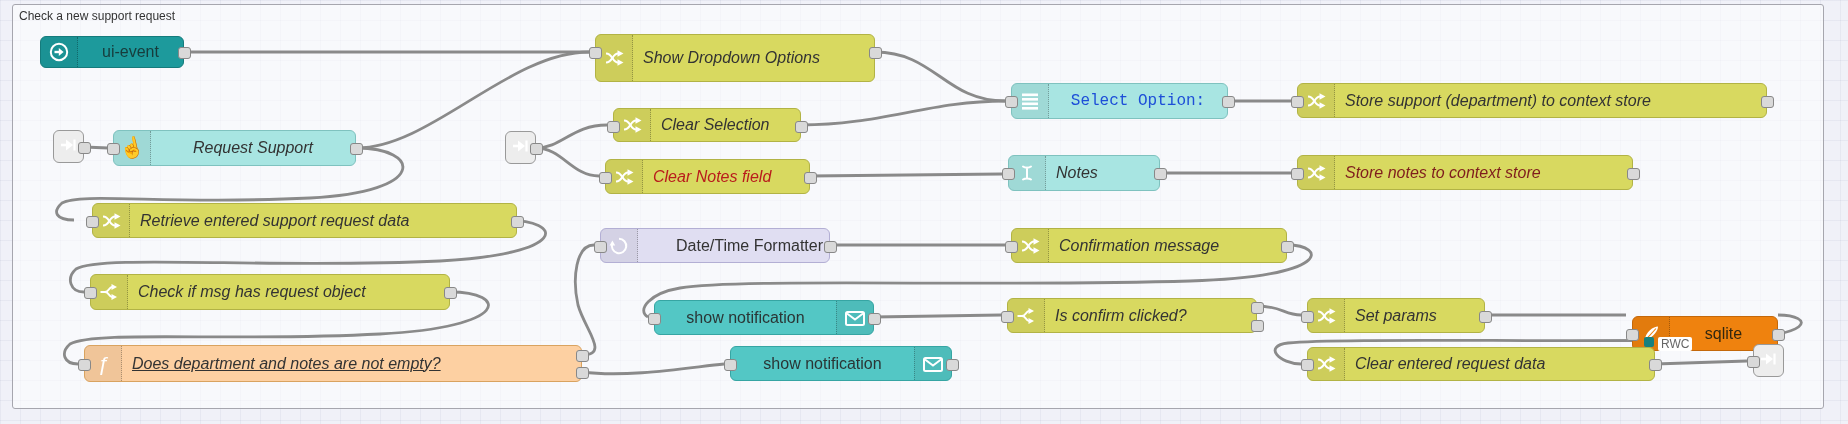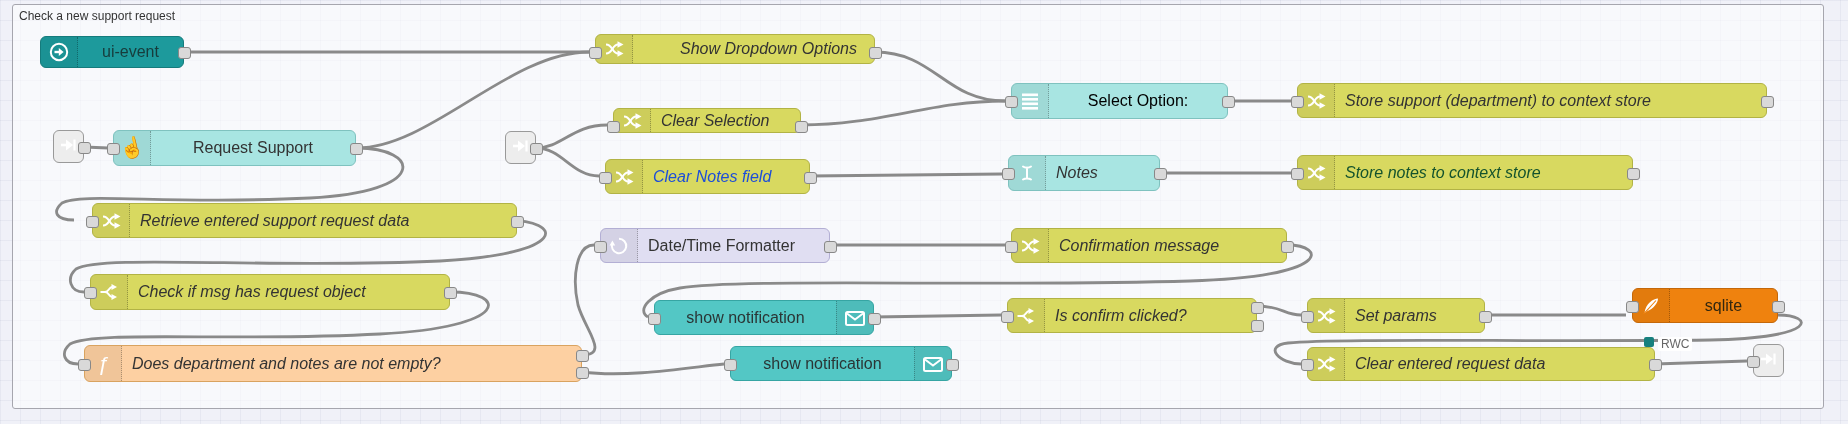--- a/index.html
+++ b/index.html
@@ -83,21 +83,21 @@
         <span class="icon-area left">
           <svg width="22" height="22" viewBox="0 0 22 22">
             <circle cx="11" cy="11" r="8.2" fill="none" stroke="#fff" stroke-width="2"></circle>
             <path d="M6.5,11 L12,11" stroke="#fff" stroke-width="2.4"></path>
             <polygon points="10.8,7 15.6,11 10.8,15" fill="#fff"></polygon>
           </svg>
         </span>
         <span class="lbl center" style="color: rgb(23, 60, 60);">ui-event</span>
         <div class="port" style="left: 137px; top: 10px;"></div>
       </div>
-      <div class="node" style="left: 595px; top: 34px; width: 280px; height: 30px; background: rgb(216, 217, 96); border-color: rgb(178, 179, 69); gap: 37px;">
+      <div class="node" style="left: 595px; top: 34px; width: 280px; height: 48px; background: rgb(216, 217, 96); border-color: rgb(178, 179, 69);">
         <span class="icon-area left">
           <svg width="21" height="20" viewBox="0 0 21 20">
             <path d="M2,5.5 C9,5.5 8,14.5 14,14.5" stroke="#fff" stroke-width="2.1" fill="none"></path>
             <path d="M2,14.5 C9,14.5 8,5.5 14,5.5" stroke="#fff" stroke-width="2.1" fill="none"></path>
             <polygon points="13.5,11.2 19.5,14.5 13.5,17.8" fill="#fff"></polygon>
             <polygon points="13.5,2.2 19.5,5.5 13.5,8.8" fill="#fff"></polygon>
           </svg>
         </span>
         <span class="lbl italic" style="color: rgb(51, 51, 51);">Show Dropdown Options</span>
         <div class="port" style="left: -7px; top: 12px;"></div>
@@ -108,33 +108,33 @@
             <path d="M2,9 L8,9" stroke="#fff" stroke-width="2.6"></path>
             <polygon points="7,3.5 14,9 7,14.5" fill="#fff"></polygon>
             <path d="M15.5,3.5 L15.5,14.5" stroke="#fff" stroke-width="2.2"></path>
           </svg></span>
         <div class="port" style="left: 24px; top: 11px;"></div>
       </div>
       <div class="node" style="left: 113px; top: 130px; width: 243px; height: 36px; background: rgb(168, 229, 226); border-color: rgb(127, 194, 191);">
         <span class="icon-area left">
           <span class="glyph" style="font-size:20px;transform:rotate(-12deg);display:inline-block;">☝</span>
         </span>
-        <span class="lbl center" style="color: rgb(51, 51, 51);">Request Support</span>
+        <span class="lbl center" style="color: rgb(51, 51, 51); font-style: italic;">Request Support</span>
         <div class="port" style="left: -7px; top: 12px;"></div>
         <div class="port" style="left: 236px; top: 12px;"></div>
       </div>
       <div class="node linknode" style="left: 505px; top: 131px; width: 31px; height: 33px; background: rgb(237, 237, 237); border-color: rgb(153, 153, 153);">
         <span><svg width="19" height="18" viewBox="0 0 19 18">
             <path d="M2,9 L8,9" stroke="#fff" stroke-width="2.6"></path>
             <polygon points="7,3.5 14,9 7,14.5" fill="#fff"></polygon>
             <path d="M15.5,3.5 L15.5,14.5" stroke="#fff" stroke-width="2.2"></path>
           </svg></span>
         <div class="port" style="left: 24px; top: 11px;"></div>
       </div>
-      <div class="node" style="left: 613px; top: 108px; width: 188px; height: 25px; background: rgb(216, 217, 96); border-color: rgb(178, 179, 69);">
+      <div class="node" style="left: 613px; top: 108px; width: 188px; height: 34px; background: rgb(216, 217, 96); border-color: rgb(178, 179, 69);">
         <span class="icon-area left">
           <svg width="21" height="20" viewBox="0 0 21 20">
             <path d="M2,5.5 C9,5.5 8,14.5 14,14.5" stroke="#fff" stroke-width="2.1" fill="none"></path>
             <path d="M2,14.5 C9,14.5 8,5.5 14,5.5" stroke="#fff" stroke-width="2.1" fill="none"></path>
             <polygon points="13.5,11.2 19.5,14.5 13.5,17.8" fill="#fff"></polygon>
             <polygon points="13.5,2.2 19.5,5.5 13.5,8.8" fill="#fff"></polygon>
           </svg>
         </span>
         <span class="lbl italic" style="color: rgb(51, 51, 51);">Clear Selection</span>
         <div class="port" style="left: -7px; top: 12px;"></div>
@@ -142,34 +142,34 @@
       </div>
       <div class="node" style="left: 605px; top: 159px; width: 205px; height: 35px; background: rgb(216, 217, 96); border-color: rgb(178, 179, 69);">
         <span class="icon-area left">
           <svg width="21" height="20" viewBox="0 0 21 20">
             <path d="M2,5.5 C9,5.5 8,14.5 14,14.5" stroke="#fff" stroke-width="2.1" fill="none"></path>
             <path d="M2,14.5 C9,14.5 8,5.5 14,5.5" stroke="#fff" stroke-width="2.1" fill="none"></path>
             <polygon points="13.5,11.2 19.5,14.5 13.5,17.8" fill="#fff"></polygon>
             <polygon points="13.5,2.2 19.5,5.5 13.5,8.8" fill="#fff"></polygon>
           </svg>
         </span>
-        <span class="lbl italic" style="color: #1d4ed8;">Clear Notes field</span>
+        <span class="lbl italic" style="color: #b91c1c;">Clear Notes field</span>
         <div class="port" style="left: -7px; top: 12px;"></div>
         <div class="port" style="left: 198px; top: 12px;"></div>
       </div>
       <div class="node" style="left: 1011px; top: 83px; width: 217px; height: 36px; background: rgb(168, 229, 226); border-color: rgb(127, 194, 191);">
         <span class="icon-area left">
           <svg width="20" height="20" viewBox="0 0 20 20">
             <rect x="2" y="2.5" width="16" height="2.6" fill="#fff"></rect>
             <rect x="2" y="7" width="16" height="2.6" fill="#fff"></rect>
             <rect x="2" y="11.5" width="16" height="2.6" fill="#fff"></rect>
             <rect x="2" y="16" width="16" height="2.6" fill="#fff"></rect>
           </svg>
         </span>
-        <span class="lbl center" style="color: #000000;">Select Option:</span>
+        <span class="lbl center" style="color: #1d4ed8; font-family: Liberation Mono, monospace;">Select Option:</span>
         <div class="port" style="left: -7px; top: 12px;"></div>
         <div class="port" style="left: 210px; top: 12px;"></div>
       </div>
       <div class="node" style="left: 1297px; top: 83px; width: 470px; height: 35px; background: rgb(216, 217, 96); border-color: rgb(178, 179, 69);">
         <span class="icon-area left">
           <svg width="21" height="20" viewBox="0 0 21 20">
             <path d="M2,5.5 C9,5.5 8,14.5 14,14.5" stroke="#fff" stroke-width="2.1" fill="none"></path>
             <path d="M2,14.5 C9,14.5 8,5.5 14,5.5" stroke="#fff" stroke-width="2.1" fill="none"></path>
             <polygon points="13.5,11.2 19.5,14.5 13.5,17.8" fill="#fff"></polygon>
             <polygon points="13.5,2.2 19.5,5.5 13.5,8.8" fill="#fff"></polygon>
@@ -191,38 +191,38 @@
       </div>
       <div class="node" style="left: 1297px; top: 155px; width: 336px; height: 35px; background: rgb(216, 217, 96); border-color: rgb(178, 179, 69);">
         <span class="icon-area left">
           <svg width="21" height="20" viewBox="0 0 21 20">
             <path d="M2,5.5 C9,5.5 8,14.5 14,14.5" stroke="#fff" stroke-width="2.1" fill="none"></path>
             <path d="M2,14.5 C9,14.5 8,5.5 14,5.5" stroke="#fff" stroke-width="2.1" fill="none"></path>
             <polygon points="13.5,11.2 19.5,14.5 13.5,17.8" fill="#fff"></polygon>
             <polygon points="13.5,2.2 19.5,5.5 13.5,8.8" fill="#fff"></polygon>
           </svg>
         </span>
-        <span class="lbl italic" style="color: #14532d;">Store notes to context store</span>
+        <span class="lbl italic" style="color: #7f1d1d;">Store notes to context store</span>
         <div class="port" style="left: -7px; top: 12px;"></div>
         <div class="port" style="left: 329px; top: 12px;"></div>
       </div>
       <div class="node" style="left: 92px; top: 203px; width: 425px; height: 35px; background: rgb(216, 217, 96); border-color: rgb(178, 179, 69);">
         <span class="icon-area left">
           <svg width="21" height="20" viewBox="0 0 21 20">
             <path d="M2,5.5 C9,5.5 8,14.5 14,14.5" stroke="#fff" stroke-width="2.1" fill="none"></path>
             <path d="M2,14.5 C9,14.5 8,5.5 14,5.5" stroke="#fff" stroke-width="2.1" fill="none"></path>
             <polygon points="13.5,11.2 19.5,14.5 13.5,17.8" fill="#fff"></polygon>
             <polygon points="13.5,2.2 19.5,5.5 13.5,8.8" fill="#fff"></polygon>
           </svg>
         </span>
         <span class="lbl italic" style="color: rgb(51, 51, 51);">Retrieve entered support request data</span>
         <div class="port" style="left: -7px; top: 12px;"></div>
         <div class="port" style="left: 418px; top: 12px;"></div>
       </div>
-      <div class="node" style="left: 600px; top: 228px; width: 230px; height: 35px; background: rgb(224, 222, 242); border-color: rgb(179, 175, 212);">
+      <div class="node" style="left: 600px; top: 228px; width: 230px; height: 35px; background: rgb(224, 222, 242); border-color: rgb(179, 175, 212); gap: 28px;">
         <span class="icon-area left">
           <svg width="20" height="20" viewBox="0 0 20 20">
             <path d="M10,2.8 A7.2,7.2 0 1 1 3.4,7.2" fill="none" stroke="#fff" stroke-width="2"></path>
             <polygon points="0.6,9.4 6.2,9.4 3.4,4.4" fill="#fff"></polygon>
           </svg>
         </span>
         <span class="lbl" style="color: rgb(51, 51, 51);">Date/Time Formatter</span>
         <div class="port" style="left: -7px; top: 12px;"></div>
         <div class="port" style="left: 223px; top: 12px;"></div>
       </div>
@@ -283,36 +283,36 @@
             <path d="M2,5.5 C9,5.5 8,14.5 14,14.5" stroke="#fff" stroke-width="2.1" fill="none"></path>
             <path d="M2,14.5 C9,14.5 8,5.5 14,5.5" stroke="#fff" stroke-width="2.1" fill="none"></path>
             <polygon points="13.5,11.2 19.5,14.5 13.5,17.8" fill="#fff"></polygon>
             <polygon points="13.5,2.2 19.5,5.5 13.5,8.8" fill="#fff"></polygon>
           </svg>
         </span>
         <span class="lbl italic" style="color: rgb(51, 51, 51);">Set params</span>
         <div class="port" style="left: -7px; top: 12px;"></div>
         <div class="port" style="left: 171px; top: 12px;"></div>
       </div>
-      <div class="node" style="left: 1632px; top: 288px; width: 146px; height: 35px; background: rgb(239, 130, 14); border-color: rgb(196, 104, 10);">
+      <div class="node" style="left: 1632px; top: 316px; width: 146px; height: 35px; background: rgb(239, 130, 14); border-color: rgb(196, 104, 10);">
         <span class="icon-area left">
           <svg width="20" height="20" viewBox="0 0 20 20">
             <path d="M3.5,17 C4.5,7.5 12.5,2.5 17,2.5 C17,7 12.5,12.5 6.5,15 Z" fill="#fff"></path>
             <path d="M2.5,18 C7,13 11,9 15,4.5" stroke="#ef820e" stroke-width="1.1" fill="none"></path>
           </svg>
         </span>
         <span class="lbl center" style="color: rgb(51, 39, 15);">sqlite</span>
         <div class="port" style="left: -7px; top: 12px;"></div>
         <div class="port" style="left: 139px; top: 12px;"></div>
       </div>
       <div class="node" style="left: 84px; top: 345px; width: 498px; height: 37px; background: rgb(253, 208, 162); border-color: rgb(217, 163, 96);">
         <span class="icon-area left">
           <span class="glyph" style="font-size:21px;font-style:italic;">ƒ</span>
         </span>
-        <span class="lbl italic" style="color: rgb(51, 51, 51);">Does department and notes are not empty?</span>
+        <span class="lbl italic" style="color: rgb(51, 51, 51); text-decoration: underline;">Does department and notes are not empty?</span>
         <div class="port" style="left: -7px; top: 13px;"></div>
         <div class="port" style="left: 491px; top: 4px;"></div>
         <div class="port" style="left: 491px; top: 21px;"></div>
       </div>
       <div class="node" style="left: 730px; top: 346px; width: 222px; height: 35px; background: rgb(83, 199, 197); border-color: rgb(54, 165, 163);">
         <span class="lbl center" style="color: rgb(42, 53, 53);">show notification</span>
         <span class="icon-area right">
           <svg width="22" height="20" viewBox="0 0 22 20">
             <rect x="2" y="4" width="18" height="13" rx="1.5" fill="none" stroke="#fff" stroke-width="2"></rect>
             <path d="M3,5.5 L11,11.5 L19,5.5" fill="none" stroke="#fff" stroke-width="2"></path>

